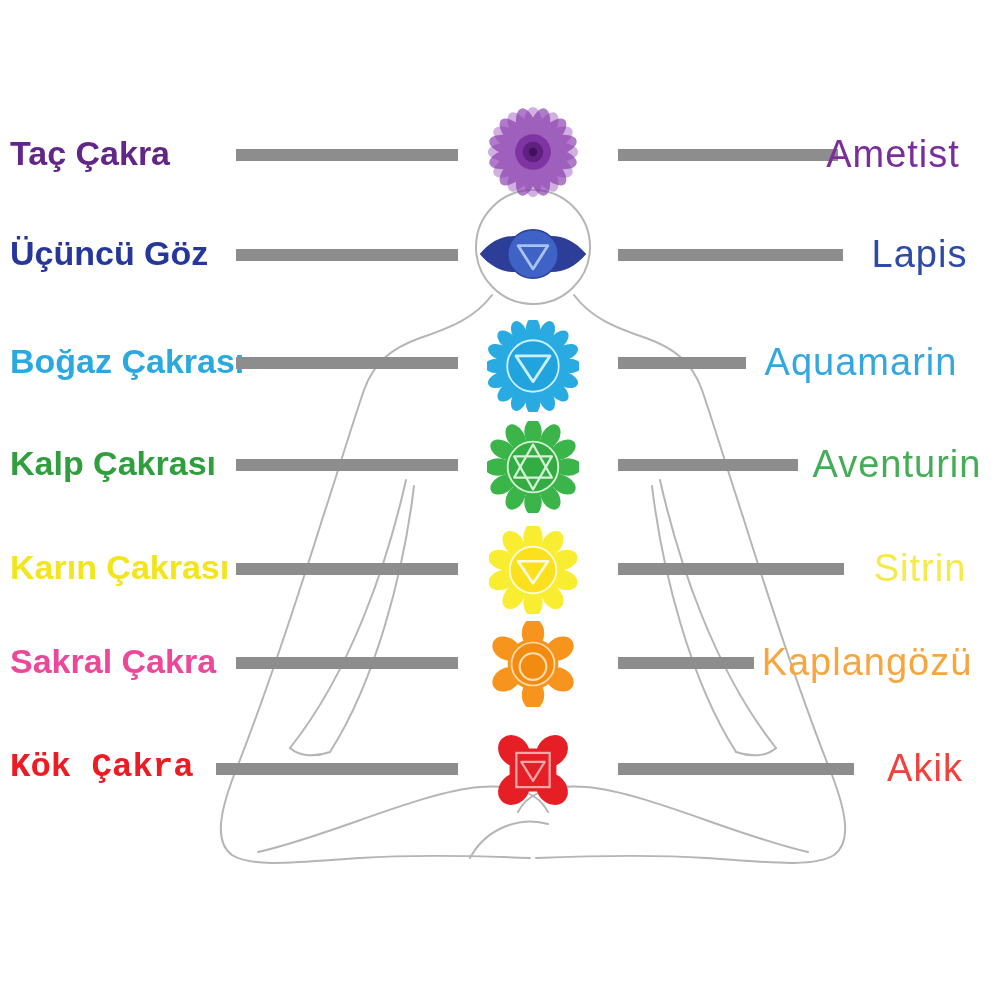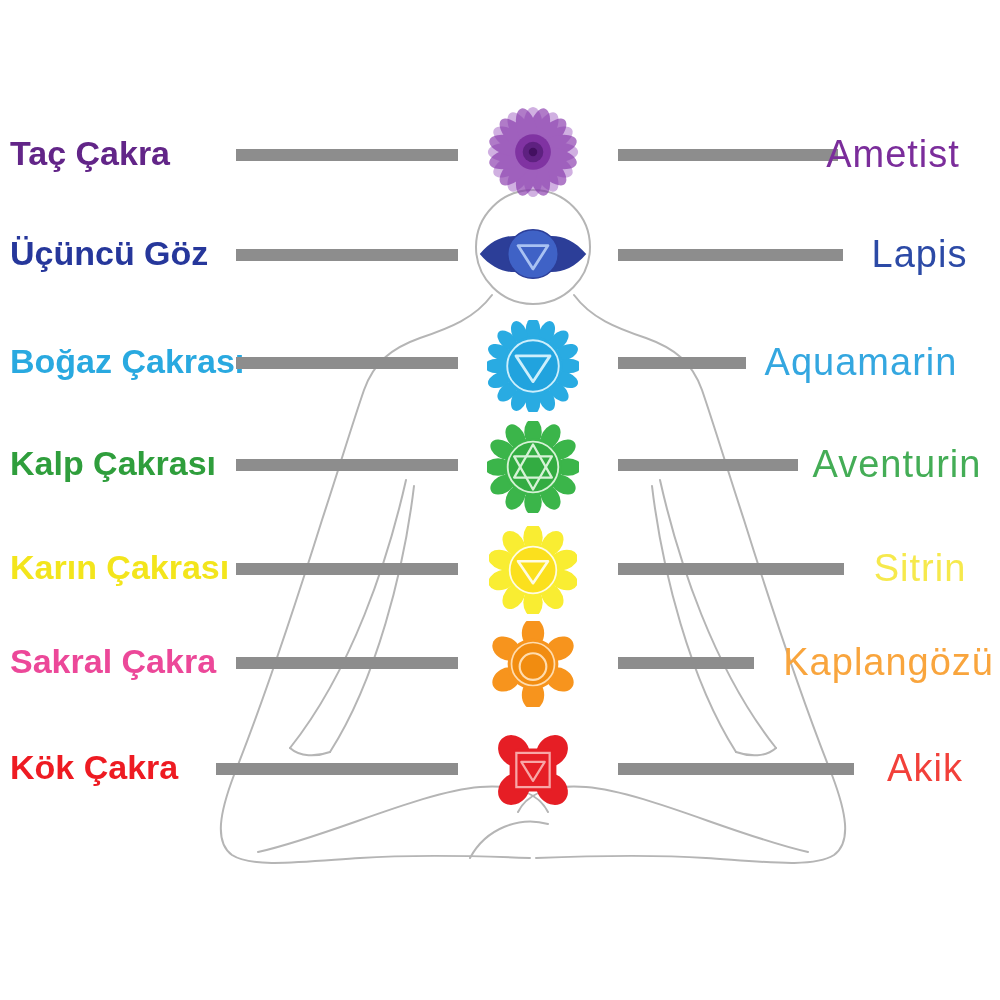--- a/index.html
+++ b/index.html
@@ -84,25 +84,25 @@
     <div class="chakra-label" style="color: rgb(243, 229, 28);">Karın Çakrası</div>
     <div class="bar" style="left:236px;width:222px"></div>
     <div class="bar" style="left:618px;width:226px"></div>
     <div class="stone-label" style="left: 846px; color: rgb(246, 233, 76);">Sitrin</div>
   </div>
 
   <div class="row" style="top:663px">
     <div class="chakra-label" style="color: #ec4899;">Sakral Çakra</div>
     <div class="bar" style="left:236px;width:222px"></div>
     <div class="bar" style="left:618px;width:136px"></div>
-    <div class="stone-label" style="left: 740px; color: rgb(249, 165, 61); text-align: right;">Kaplangözü</div>
+    <div class="stone-label" style="left: 740px; color: rgb(249, 165, 61);">Kaplangözü</div>
   </div>
 
   <div class="row" style="top:769px">
-    <div class="chakra-label" style="color: rgb(238, 27, 34);">Kök Çakra</div>
+    <div class="chakra-label" style="color: rgb(238, 27, 34); font-family: Liberation Mono, monospace;">Kök Çakra</div>
     <div class="bar" style="left:216px;width:242px"></div>
     <div class="bar" style="left:618px;width:236px"></div>
     <div class="stone-label" style="left: 856px; color: rgb(242, 64, 58);">Akik</div>
   </div>
 
   <div class="chakra-icon" style="left:486px;top:105px;width:94px;height:94px">
     <svg viewBox="0 0 100 100">
       <g fill="#a263c4" opacity="0.5">
         <use href="#petal-a"></use>
           <use href="#petal-a" transform="rotate(30 50 50)"></use>

